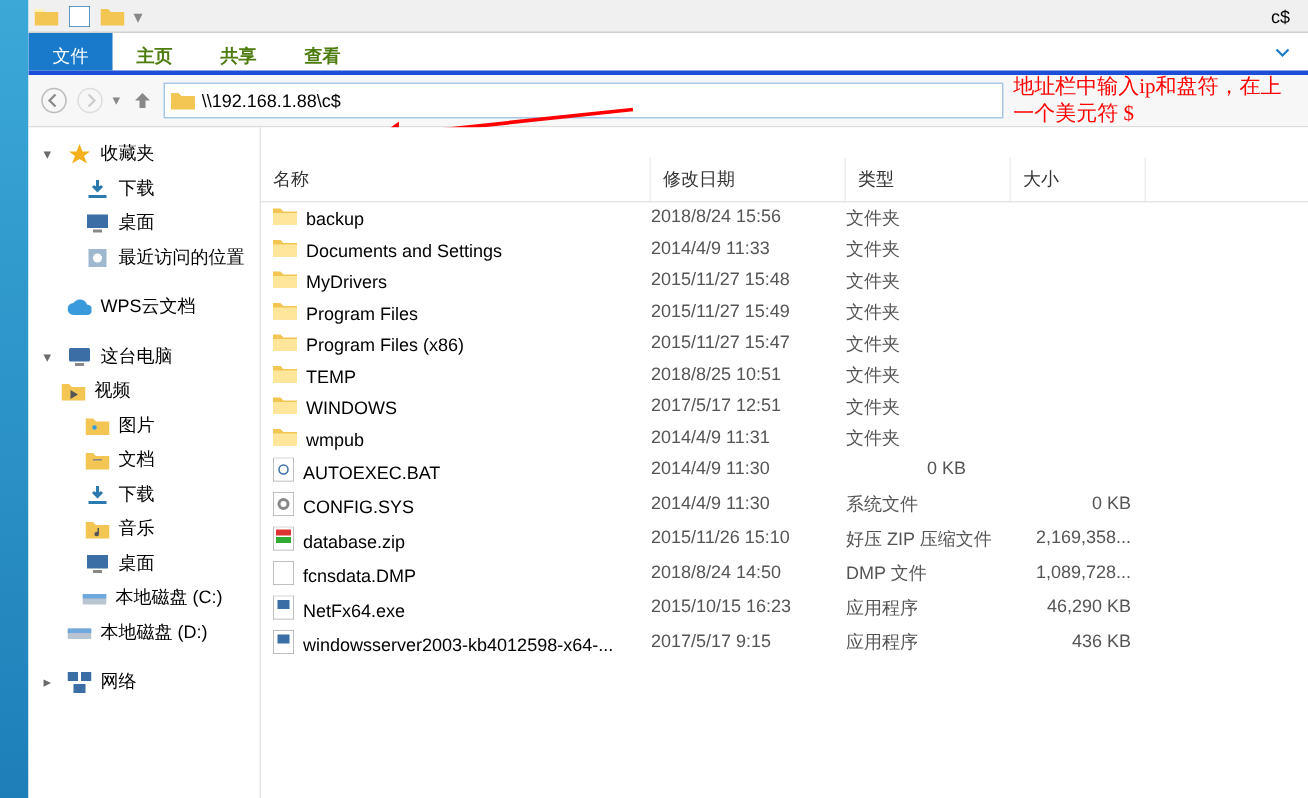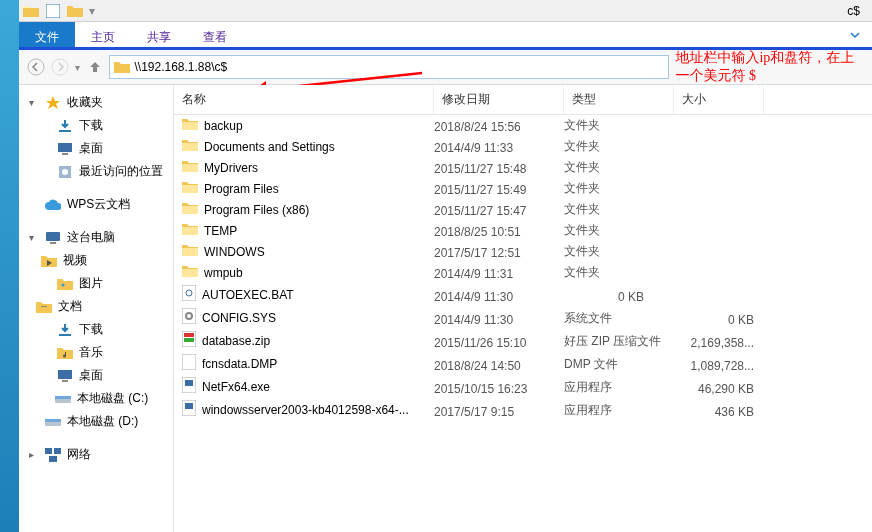--- a/index.html
+++ b/index.html
@@ -9,21 +9,21 @@
 .desktop-strip { position: absolute; left: 0; top: 0; width: 19px; height: 100%; background: linear-gradient(#3ba8d8,#1e7fb8); }
 
 
 .title-bar { position: absolute; left: 19px; top: 0; right: 0; height: 22px; background: #f0f0f0; border-bottom: 1px solid #d0d0d0; display:flex; align-items:center; padding-left:4px; gap:6px;}
 .title-bar .icon { width:16px; height:16px; display:inline-flex; align-items:center; justify-content:center;}
 .title-bar .right { margin-left:auto; padding-right:12px; color:#000;}
 
 
 .ribbon { position: absolute; left: 19px; top: 22px; right:0; height:28px; background:#fff; display:flex; align-items:stretch; border-bottom:3px solid #1d4ed8;}
 .ribbon .file-tab { background:#1979ca; color:#fff; padding:6px 16px 0 16px; display:flex; align-items:center;}
-.ribbon .tab { padding:6px 16px 0 16px; color:#4c1d95; display:flex; align-items:center; cursor:pointer;}
+.ribbon .tab { padding:6px 16px 0 16px; color:#4d7c0f; display:flex; align-items:center; cursor:pointer;font-weight:bold;}
 .ribbon .ribbon-toggle { margin-left:auto; padding-right:10px; display:flex; align-items:center; color:#1979ca;}
 
 
 .addr-row { position:absolute; left:19px; top:50px; right:0; height:35px; display:flex; align-items:center; background:#f7f7f7; border-bottom:1px solid #dcdcdc; padding:0 8px; gap:6px;}
 .nav-btn { width:24px; height:24px; border-radius:50%; display:flex; align-items:center; justify-content:center; color:#999;}
 .nav-btn.fwd{color:#bbb;}
 .addr-box { flex:0 0 560px; height:24px; border:1px solid #a7c7e7; background:#fff; display:flex; align-items:center; padding:0 4px; gap:4px;}
 .addr-box input { border:none; outline:none; flex:1; font-size:12px;}
 .annotation { color:#ff0000; font-size:14px; font-family:SimSun; }
 
@@ -34,28 +34,28 @@
 .main { position:absolute; left:19px; top:85px; right:0; bottom:0; display:flex; background:#fff;}
 .sidebar { width:155px; border-right:1px solid #e5e5e5; overflow:auto; padding-top:6px;}
 .sb-group { margin-bottom:10px;}
 .sb-item { display:flex; align-items:center; gap:6px; padding:3px 6px 3px 22px; color:#000; cursor:pointer; white-space:nowrap;}
 .sb-item.root { padding-left:10px; font-weight:normal;}
 .sb-item .tree-arrow{ width:10px; color:#6a6a6a; font-size:10px;}
 .sb-item .ic { width:16px; height:16px; display:inline-flex; align-items:center; justify-content:center;}
 
 .file-area { flex:1; display:flex; flex-direction:column;}
 .col-headers { display:flex; border-bottom:1px solid #e5e5e5; color:#333; background:#fff;}
-.col-headers div { padding:6px 8px; border-right:1px solid #eee;}
+.col-headers div { padding:6px 8px; border-right:1px solid #eee;margin-top:20px;}
 .col-name{ flex:0 0 260px;}
 .col-date{ flex:0 0 130px;}
 .col-type{ flex:0 0 110px;}
 .col-size{ flex:0 0 90px; text-align:left;}
 
 .rows { overflow:auto; }
-.row { display:flex; align-items:flex-end; padding:2px 0; }
+.row { display:flex; align-items:flex-start; padding:2px 0; }
 .cell-name{ flex:0 0 260px; display:flex; align-items:center; gap:6px; padding-left:8px; white-space:nowrap; overflow:hidden; text-overflow:ellipsis;}
 .cell-date{ flex:0 0 130px; color:#555;}
 .cell-type{ flex:0 0 110px; color:#555; white-space:nowrap; overflow:hidden; text-overflow:ellipsis;}
 .cell-size{ flex:0 0 90px; text-align:right; padding-right:10px; color:#555;}
 
 
 .folder-icon{ width:16px; height:14px;}
 .file-icon{ width:14px; height:16px;}
 </style>
 </head>
@@ -206,21 +206,21 @@
     </div>
           <div class="sb-item" style="padding-left:38px">
       <span class="ic">
               <svg width="16" height="14" viewBox="0 0 16 14">
                 <path fill="#f3c654" d="M0 2h5l2 2h9v9H0z"></path>
                 <circle cx="6" cy="8" r="1.5" fill="#3a9bdc"></circle>
               </svg>
             </span>
       <span>图片</span>
     </div>
-          <div class="sb-item" style="padding-left:17px">
+          <div class="sb-item" style="padding-left:38px">
       <span class="ic">
               <svg width="16" height="14" viewBox="0 0 16 14">
                 <path fill="#f3c654" d="M0 2h5l2 2h9v9H0z"></path>
                 <rect x="5" y="6" width="6" height="1" fill="#888"></rect>
               </svg>
             </span>
       <span>文档</span>
     </div>
           <div class="sb-item" style="padding-left:38px">
       <span class="ic">

